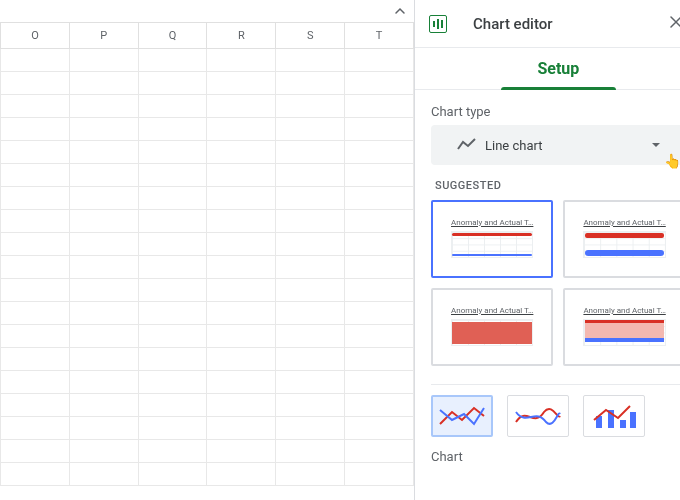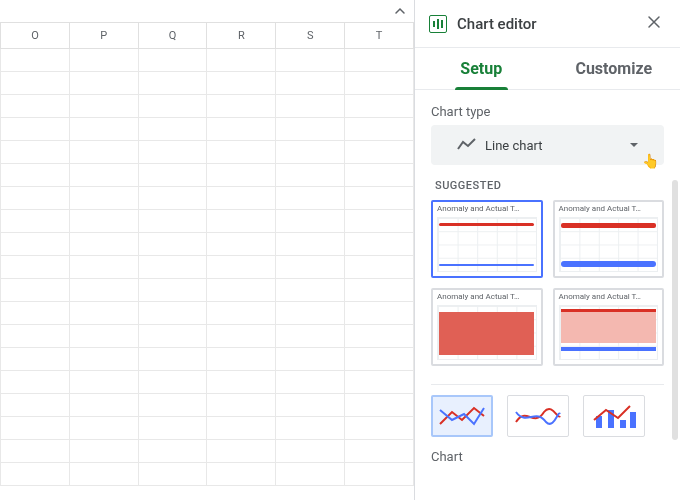--- a/index.html
+++ b/index.html
@@ -69,21 +69,21 @@
     align-items: center;
     height: 48px;
     padding: 0 14px;
     border-bottom: 1px solid #e8eaed;
   }
   .panel-title {
     font-size: 15px;
     font-weight: 500;
     color: #3c4043;
     flex: 1;
-    margin-left: 10px;
+    margin-left: 26px;
   }
   .chart-icon-box {
     width: 18px; height: 18px;
     border: 1.5px solid #188038;
     border-radius: 2px;
     display: flex;
     align-items: center;
     justify-content: center;
   }
   .chart-icon-box .bar { width: 2px; background: #188038; margin: 0 1px; }
@@ -169,25 +169,26 @@
   }
   .suggest-grid {
     display: grid;
     grid-template-columns: 1fr 1fr;
     gap: 10px;
   }
   .suggest-card {
     border: 2px solid #dadce0;
     border-radius: 2px;
     height: 78px;
-    padding: 2px;
+    padding: 16px;
     background: #fff;
     cursor: pointer;
     display: flex;
     flex-direction: column;
+    text-decoration: underline;
   }
   .suggest-card.selected {
     border-color: #4a72ff;
   }
   .card-title {
     font-size: 8px;
     color: #5f6368;
     white-space: nowrap;
     overflow: hidden;
     text-overflow: ellipsis;
@@ -463,21 +464,20 @@
       <span class="panel-title">Chart editor</span>
       <span class="close-btn">
         <svg width="16" height="16" viewBox="0 0 16 16">
             <path d="M3 3 L13 13 M13 3 L3 13" stroke="#5f6368" stroke-width="1.5" stroke-linecap="round"></path>
           </svg>
       </span>
     </div>
 
     <div class="tabs">
       <div class="tab active">Setup</div>
-      <div class="tab">Customize</div>
     </div>
 
     <div class="panel-body">
       <div class="section-label">Chart type</div>
 
       <div class="dropdown">
         <span class="line-icon">
           <svg width="20" height="14" viewBox="0 0 20 14">
               <polyline points="1,12 6,5 11,9 18,2" stroke="#5f6368"></polyline>
             </svg>

